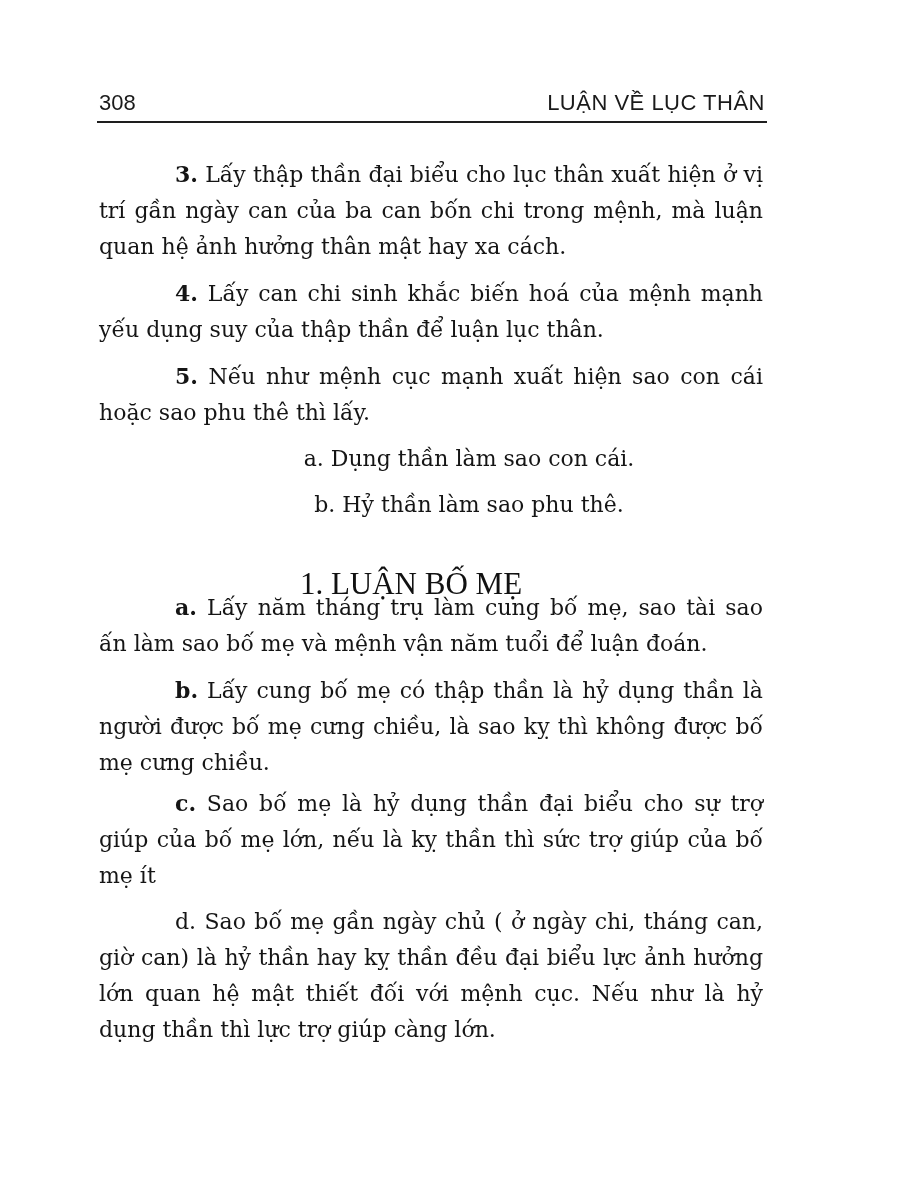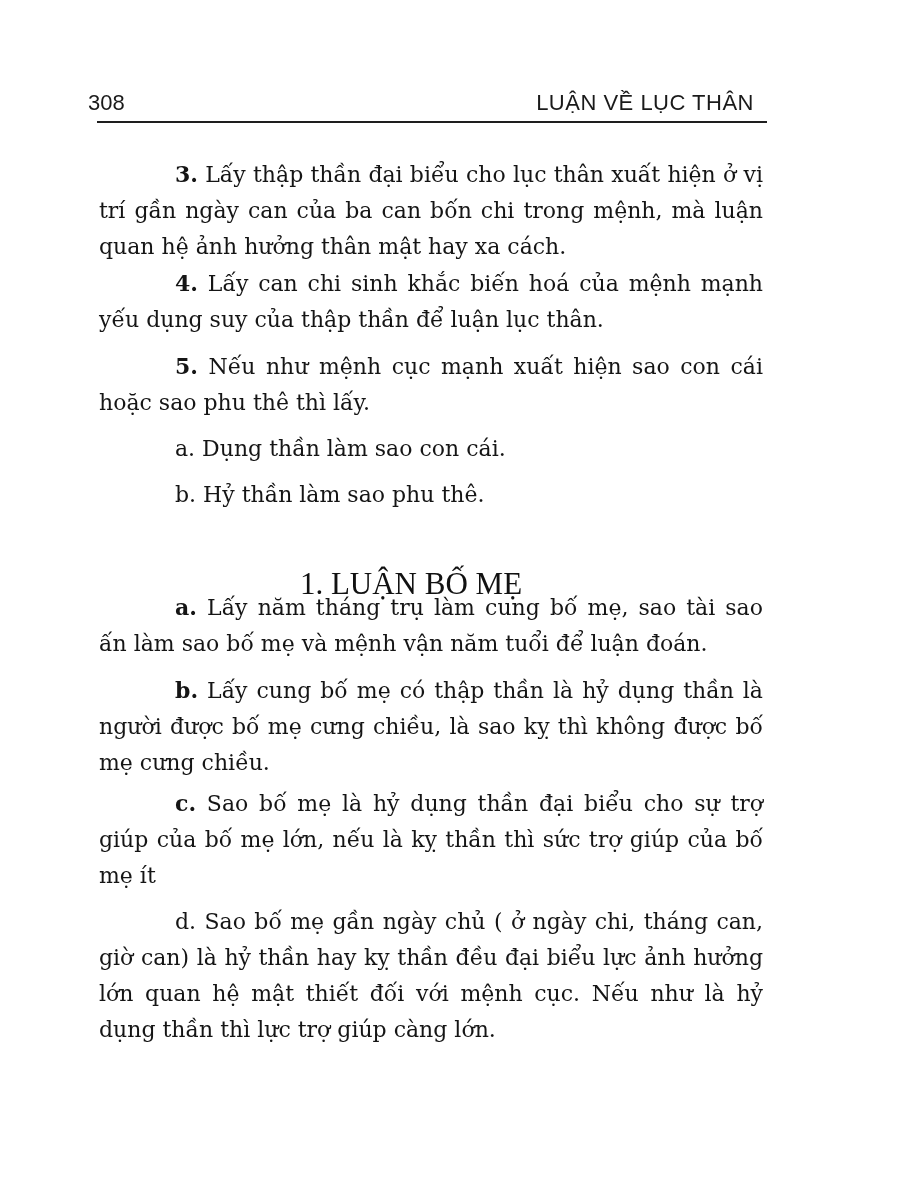--- a/index.html
+++ b/index.html
@@ -16,21 +16,21 @@
     }
     .page {
       position: absolute;
       left: 0;
       top: 0;
       width: 901px;
       height: 1200px;
     }
     .running-header {
       position: absolute;
-      left: 88px;
+      left: 99px;
       top: 86px;
       width: 666px;
       height: 34px;
       font-family: "Liberation Sans", "DejaVu Sans", sans-serif;
       font-size: 22px;
       line-height: 34px;
       color: #1a1a1a;
     }
     .running-header .page-number {
       position: absolute;
@@ -66,20 +66,21 @@
       line-height: 36px;
       text-indent: 76px;
     }
     .para .lead {
       font-weight: bold;
     }
     .sub-item {
       margin: 0;
       padding-left: 76px;
       line-height: 36px;
+      text-align: center;
     }
     .section-heading {
       position: absolute;
       left: 0;
       width: 822px;
       top: 562px;
       text-align: center;
       font-family: "Liberation Serif", "DejaVu Serif", serif;
       font-size: 31px;
       line-height: 44px;
@@ -91,21 +92,21 @@
 
 <div class="page">
 
   <div class="running-header">
     <span class="page-number">308</span>
     <span class="chapter-title">LUẬN VỀ LỤC THÂN</span>
   </div>
   <div class="header-rule"></div>
 
   <div class="body-text" style="top: 156px;">
-    <p class="para" style="">
+    <p class="para" style="margin-bottom: 10px;">
       <span class="lead">3.</span>
       <span>Lấy thập thần đại biểu cho lục thân xuất hiện ở vị trí gần ngày can của ba can bốn chi trong mệnh, mà luận quan hệ ảnh hưởng thân mật hay xa cách.</span>
     </p>
     <p class="para" style="margin-bottom: 10px;">
       <span class="lead">4.</span>
       <span>Lấy can chi sinh khắc biến hoá của mệnh mạnh yếu dụng suy của thập thần để luận lục thân.</span>
     </p>
     <p class="para" style="margin-bottom: 10px;">
       <span class="lead">5.</span>
       <span>Nếu như mệnh cục mạnh xuất hiện sao con cái hoặc sao phu thê thì lấy.</span>

